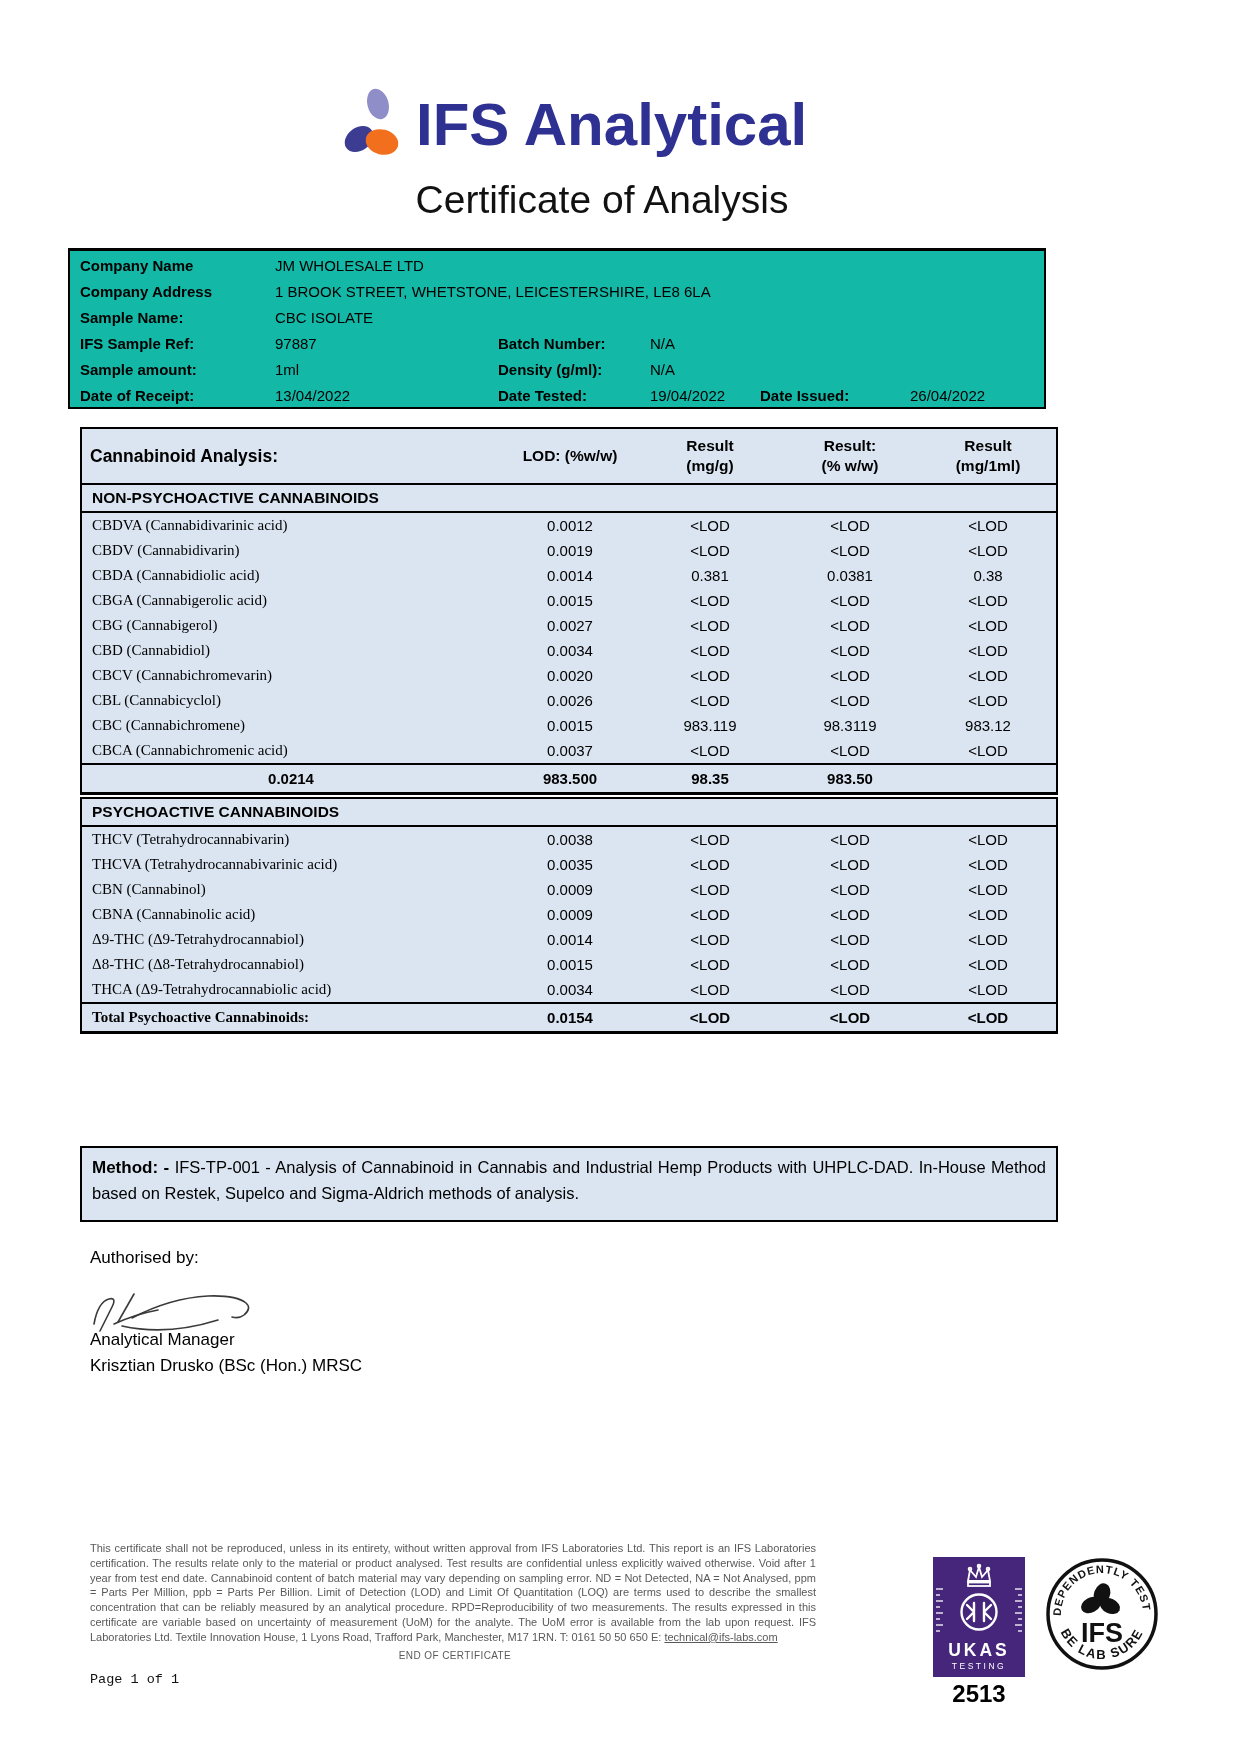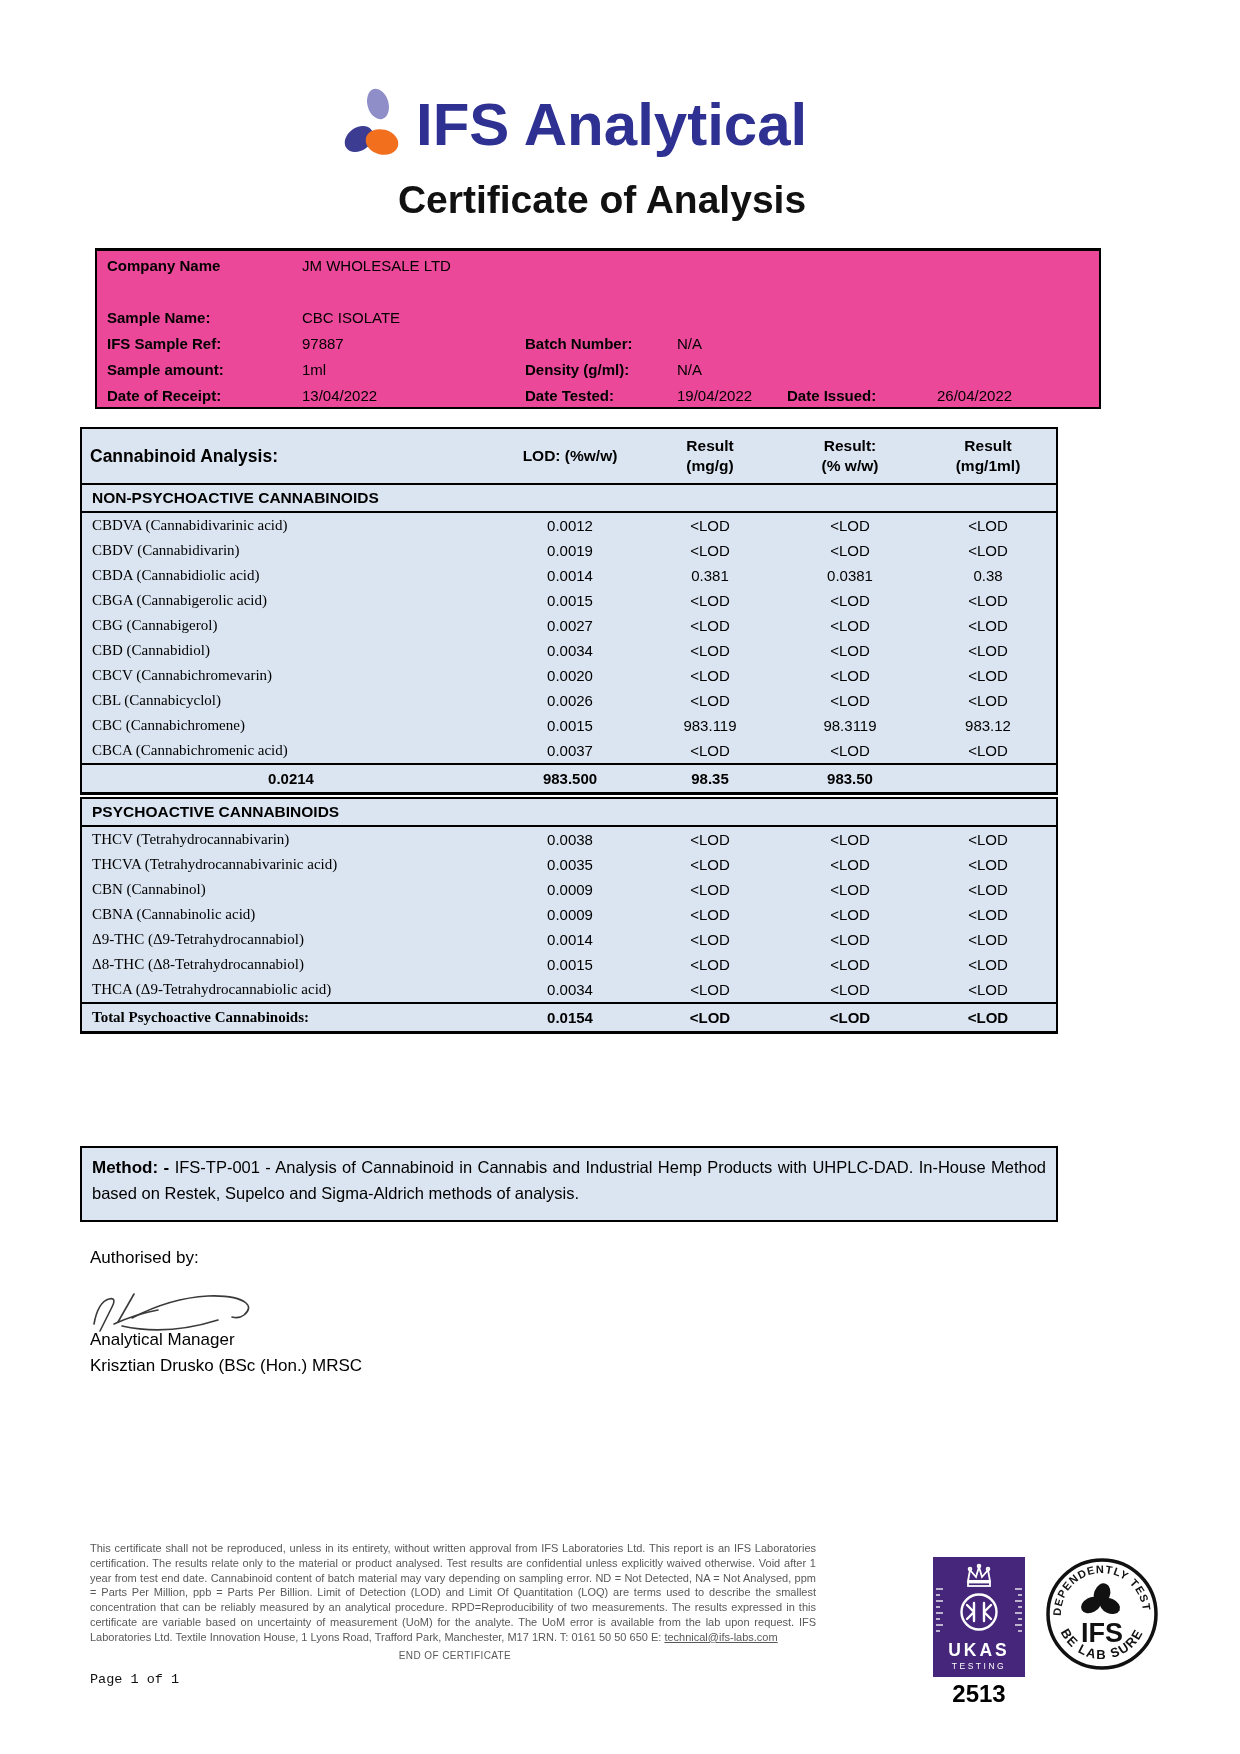--- a/index.html
+++ b/index.html
@@ -4,25 +4,25 @@
 <style>
   html,body{margin:0;padding:0;background:#fff;}
   body{font-family:"Liberation Sans",sans-serif;color:#000;}
   .page{position:relative;width:1240px;height:1754px;background:#fff;overflow:hidden;}
 
   
   .logo-icon{position:absolute;left:344px;top:86px;width:60px;height:76px;}
   .logo-text{position:absolute;left:416px;top:90px;font-size:60px;font-weight:bold;
              color:#2e3192;letter-spacing:0px;white-space:nowrap;}
   .doc-title{position:absolute;left:0;top:178px;width:1204px;text-align:center;
-             font-size:39px;font-weight:700;color:#111;}
-
-  
-  .info-table{position:absolute;left:95px;top:248px;width:974px;height:156px;
-              background:#ec4899;border:2px solid #000;border-top-width:3px;padding-left:28px;}
+             font-size:39px;font-weight:400;color:#111;}
+
+  
+  .info-table{position:absolute;left:68px;top:248px;width:974px;height:156px;
+              background:#14b8a6;border:2px solid #000;border-top-width:3px;}
   .info-row{position:absolute;left:0;width:100%;height:26px;line-height:26px;font-size:15px;}
   .info-row .lbl{position:absolute;font-weight:bold;white-space:nowrap;}
   .info-row .val{position:absolute;white-space:nowrap;}
 
   
   .atable{position:absolute;left:80px;width:974px;background:#dbe5f1;
           border:2px solid #000;border-bottom-width:3px;}
   .a-header{display:grid;grid-template-columns:418px 140px 140px 140px 136px;
             height:54px;border-bottom:2px solid #000;align-items:center;}
   .a-header .h-name{font-size:17.5px;font-weight:bold;padding-left:8px;}
@@ -69,20 +69,24 @@
     <ellipse cx="15" cy="53" rx="15.5" ry="11.5" fill="#3c3c92" transform="rotate(-36 15 53)"></ellipse>
     <ellipse cx="38" cy="56" rx="16.5" ry="12.5" fill="#f2701d" transform="rotate(14 38 56)"></ellipse>
   </svg>
   <div class="logo-text">IFS Analytical</div>
   <div class="doc-title">Certificate of Analysis</div>
 
   <div class="info-table">
     <div class="info-row" style="top:2px;">
       <span class="lbl" style="left:10px;">Company Name</span>
       <span class="val" style="left:205px;">JM WHOLESALE LTD</span>
+    </div>
+    <div class="info-row" style="top:28px;">
+      <span class="lbl" style="left:10px;">Company Address</span>
+      <span class="val" style="left:205px;">1 BROOK STREET, WHETSTONE, LEICESTERSHIRE, LE8 6LA</span>
     </div>
     <div class="info-row" style="top:54px;">
       <span class="lbl" style="left:10px;">Sample Name:</span>
       <span class="val" style="left:205px;">CBC ISOLATE</span>
     </div>
     <div class="info-row" style="top:80px;">
       <span class="lbl" style="left:10px;">IFS Sample Ref:</span>
       <span class="val" style="left:205px;">97887</span>
       <span class="lbl" style="left:428px;">Batch Number:</span>
       <span class="val" style="left:580px;">N/A</span>

